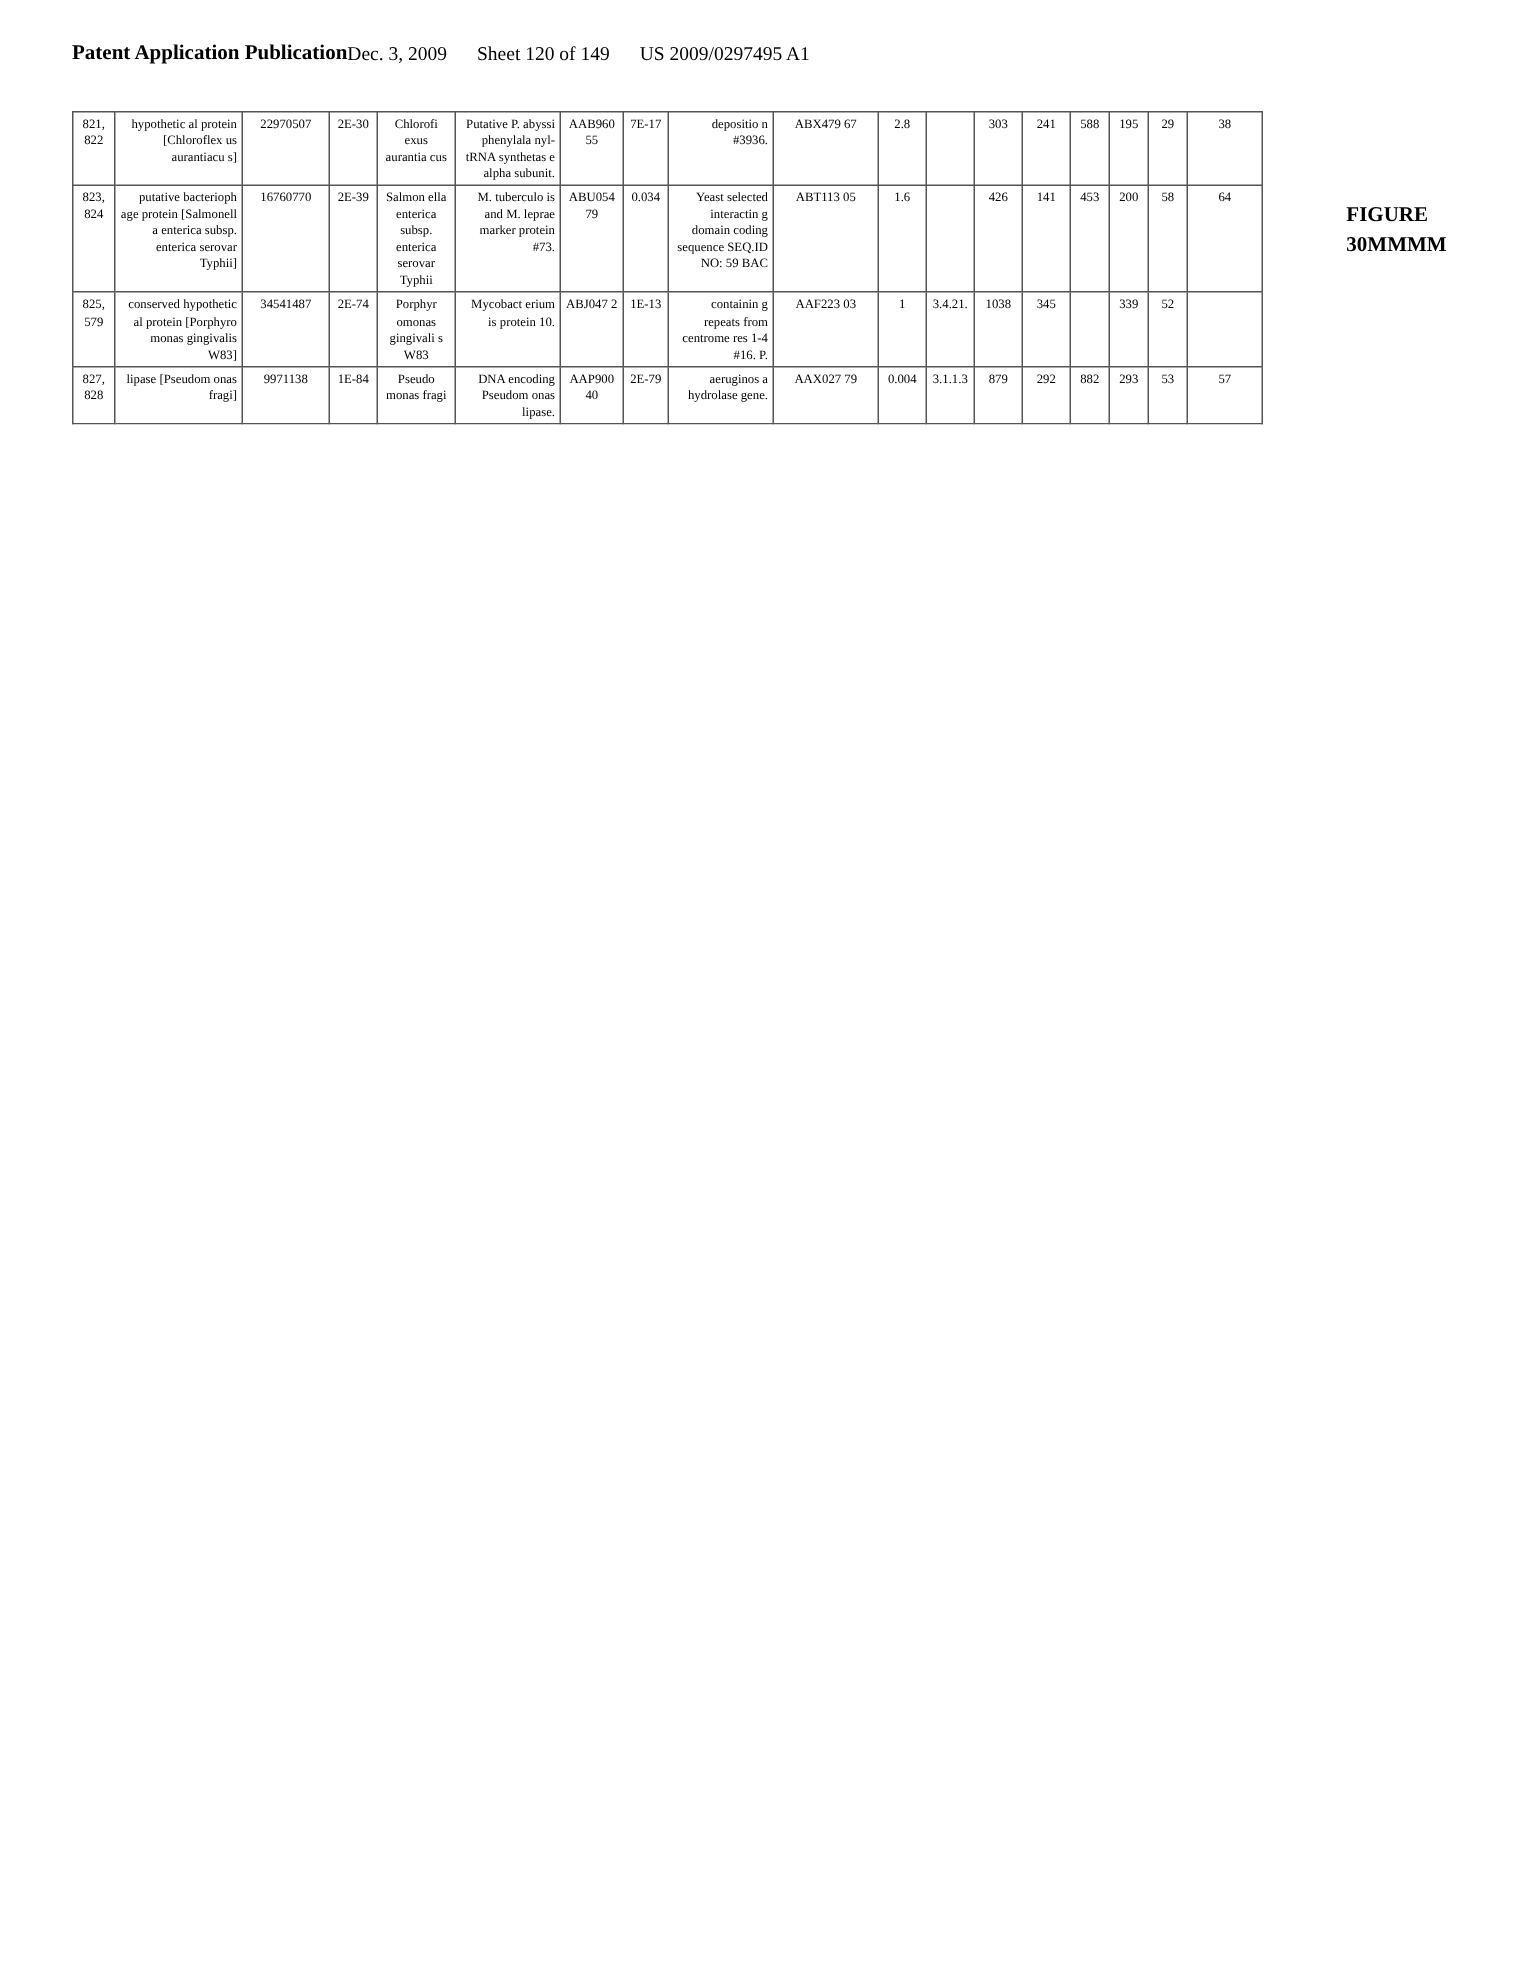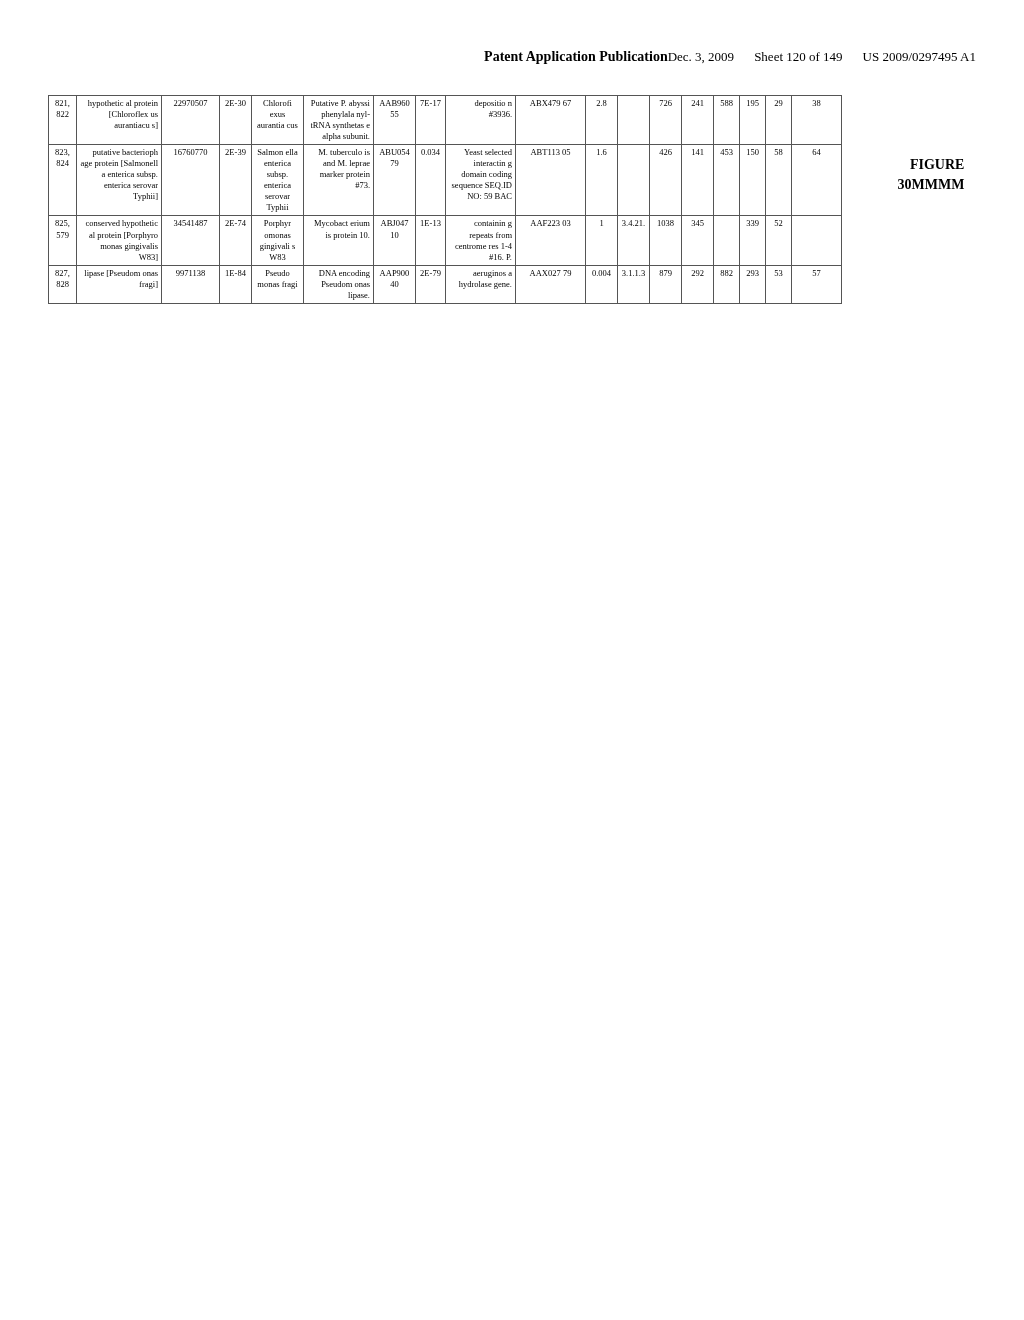--- a/index.html
+++ b/index.html
@@ -7,25 +7,24 @@
       background: #fff;
       font-family: 'Times New Roman', Times, serif;
       width: 1024px;
       min-height: 1320px;
       position: relative;
       overflow-x: hidden;
     }
 
     .page-header {
       display: flex;
-      justify-content: flex-end;
+      justify-content: flex-start;
       align-items: flex-start;
       padding: 28px 48px 10px 48px;
       font-size: 13px;
-      margin-top: 21px;
     }
 
     .header-left {
       font-weight: bold;
       font-size: 14px;
     }
 
     .header-right {
       display: flex;
       flex-direction: column;
@@ -96,21 +95,21 @@
       justify-content: flex-start;
       padding-top: 60px;
       font-size: 13px;
       font-weight: bold;
       min-width: 90px;
     }
 
     .figure-text {
       font-size: 14px;
       font-weight: bold;
-      text-align: right;
+      text-align: left;
       line-height: 1.4;
     }
   </style>
 </head>
 <body>
 
 <div class="page-header">
   <div class="header-left">Patent Application Publication</div>
   <div class="header-right">
     <div class="date-sheet">
@@ -169,21 +168,21 @@
 subunit.</td>
             <td>AAB960
 55</td>
             <td>7E-17</td>
             <td class="left-align">depositio
 n #3936.</td>
             <td>ABX479
 67</td>
             <td>2.8</td>
             <td></td>
-            <td>726</td>
+            <td>303</td>
             <td>241</td>
             <td>588</td>
             <td>195</td>
             <td>29</td>
             <td>38</td>
           </tr>
           <tr>
             <td>823,
 824</td>
             <td class="left-align">putative
@@ -224,21 +223,21 @@
 SEQ.ID
 NO: 59
 BAC</td>
             <td>ABT113
 05</td>
             <td>1.6</td>
             <td></td>
             <td>426</td>
             <td>141</td>
             <td>453</td>
-            <td>150</td>
+            <td>200</td>
             <td>58</td>
             <td>64</td>
           </tr>
           <tr>
             <td>825,
 579</td>
             <td class="left-align">conserved
 hypothetic
 al protein
 [Porphyro
@@ -249,21 +248,21 @@
             <td>2E-74</td>
             <td>Porphyr
 omonas
 gingivali
 s W83</td>
             <td class="left-align">Mycobact
 erium
 is protein
 10.</td>
             <td>ABJ047
-10</td>
+2</td>
             <td>1E-13</td>
             <td class="left-align">containin
 g repeats
 from
 centrome
 res 1-4
 #16.
 P.</td>
             <td>AAF223
 03</td>

